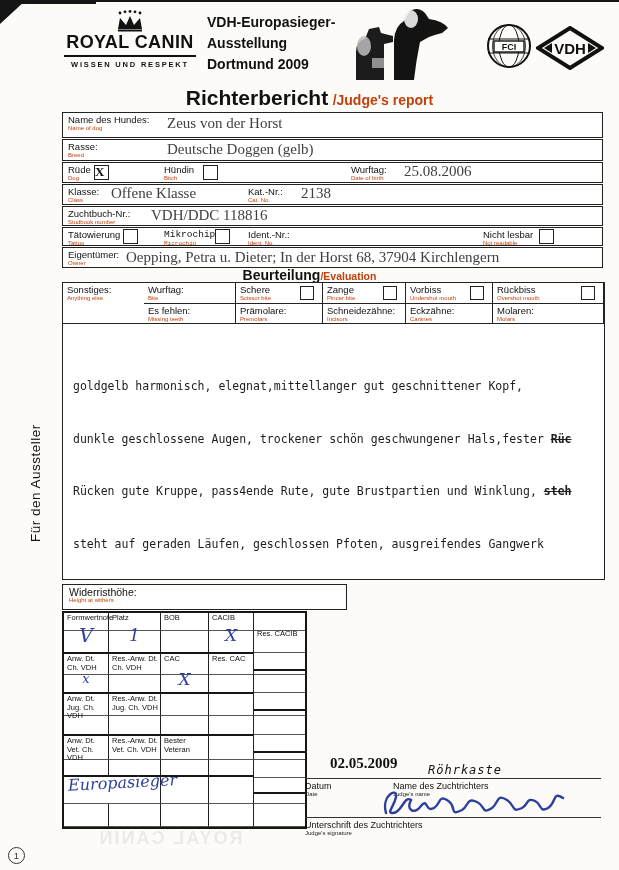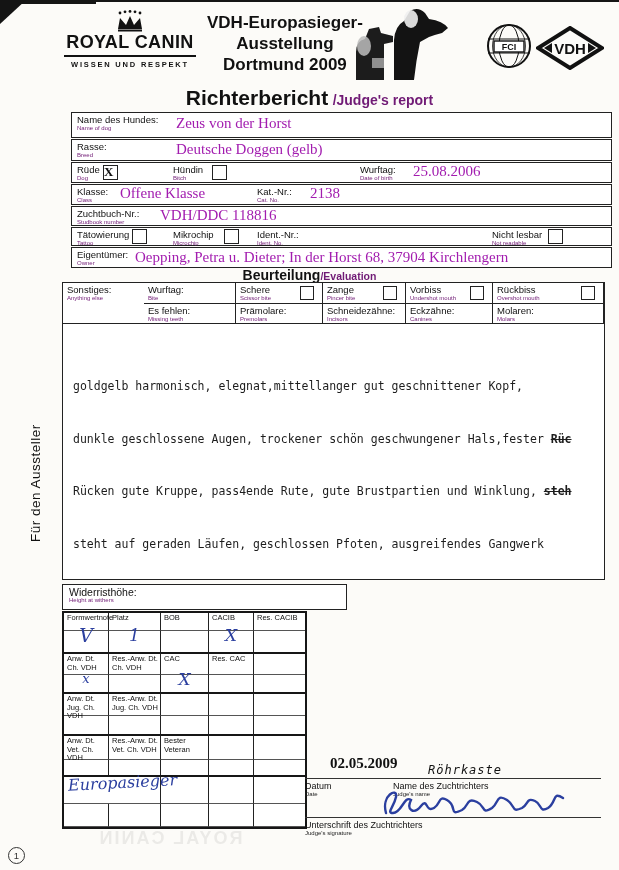--- a/index.html
+++ b/index.html
@@ -8,34 +8,34 @@
   
   .topline{position:absolute;left:0;top:0;width:619px;height:2px;background:#151515;}
   .topline2{position:absolute;left:0;top:0;width:96px;height:4px;background:#151515;}
   .corner{position:absolute;left:0;top:0;width:0;height:0;
           border-top:24px solid #141414;border-right:26px solid transparent;}
   
   .brand{position:absolute;left:64px;top:10px;width:132px;text-align:center;}
   .brandname{font-size:18px;font-weight:800;letter-spacing:.4px;white-space:nowrap;}
   .brandrule{height:2px;background:#111;margin:2px 0 3px 0;}
   .brandtag{font-size:7.5px;font-weight:700;letter-spacing:1.8px;white-space:nowrap;}
-  .event{position:absolute;left:207px;top:12px;font-size:17px;font-weight:800;line-height:21px;text-align:center;}
+  .event{position:absolute;left:207px;top:12px;font-size:14px;font-weight:800;line-height:21px;}
   .dogart{position:absolute;left:344px;top:6px;}
   .fci{position:absolute;left:484px;top:20px;}
   .vdh{position:absolute;left:536px;top:26px;}
   
   .rtitle{position:absolute;left:0;top:86px;width:619px;text-align:center;white-space:nowrap;}
   .rtitle .main{font-size:21px;font-weight:800;}
   .rtitle .sub{font-size:14px;font-weight:800;}
   
-  .frow{position:absolute;left:71px;width:539px;border:1px solid #222;background:#fff;}
+  .frow{position:absolute;left:62px;width:539px;border:1px solid #222;background:#fff;}
   .lbl{font-size:9.5px;line-height:10px;color:#111;}
-  .sub{font-size:6px;line-height:7px;color:#701a75;}
+  .sub{font-size:6px;line-height:7px;color:#c2410c;}
   .lgrp{position:absolute;top:2px;}
-  .val{position:absolute;font-family:"Liberation Serif",serif;font-size:15px;color:#a21caf;white-space:nowrap;}
+  .val{position:absolute;font-family:"Liberation Serif",serif;font-size:15px;color:#404040;white-space:nowrap;}
   .cb{position:absolute;width:13px;height:13px;border:1px solid #222;background:#fff;}
   .cbx{position:absolute;font-family:"Liberation Serif",serif;font-weight:700;font-size:13px;color:#111;}
   
   .evalhead{position:absolute;left:0;top:266px;width:619px;text-align:center;white-space:nowrap;}
   .evalhead .main{font-size:14px;font-weight:800;}
   .evalhead .sub{font-size:10.5px;font-weight:800;}
   .evalbox{position:absolute;left:62px;top:282px;width:541px;height:296px;border:1px solid #222;background:#fff;}
   .etable{position:absolute;left:0;top:0;display:grid;grid-template-columns:81px 92px 87px 83px 87px 111px;
           grid-template-rows:21px 20px;}
   .ecell{position:relative;border-right:1px solid #222;border-bottom:1px solid #222;padding:2px 0 0 4px;box-sizing:border-box;}
@@ -47,21 +47,21 @@
   .strike{font-weight:700;text-decoration:line-through;}
   .sideways{position:absolute;left:28px;top:372px;height:170px;writing-mode:vertical-rl;
             transform:rotate(180deg);font-size:13.5px;color:#111;letter-spacing:.5px;}
   
   .withers{position:absolute;left:62px;top:584px;width:283px;height:24px;border:1px solid #222;background:#fff;}
   .rtable{position:absolute;left:62px;top:611px;border:2px solid #161616;background:#fff;
           display:grid;grid-template-columns:45px 52px 48px 45px 51px;
           grid-template-rows:18px 22px 22px 18px 23px 19px 25px 16px 28px 23px;}
   .rcell{border-right:1px solid #222;border-bottom:1px solid #555;padding:1px 0 0 3px;box-sizing:border-box;
          font-size:7.5px;line-height:8.5px;position:relative;}
-  .rcell.c5{border-right:none;}
+  .rcell.c5{border-right:none;margin-top:16px;}
   .thick{border-top:2px solid #161616;margin-top:-1px;}
   .mark{font-family:"DejaVu Serif",serif;font-style:italic;color:#2b3f9f;text-align:center;padding:0;}
   .mark span{display:inline-block;}
   .note{grid-column:1/3;border-right:1px solid #222;}
   .notetext{position:absolute;left:4px;top:2px;font-family:"DejaVu Serif",serif;font-style:italic;
             font-size:16px;color:#2b3f9f;white-space:nowrap;transform:rotate(-3deg);}
   
   .fdate{position:absolute;left:330px;top:755px;font-family:"Liberation Serif",serif;font-weight:700;font-size:15px;}
   .fname{position:absolute;left:428px;top:763px;font-family:"DejaVu Sans Mono",monospace;font-size:12px;letter-spacing:1px;font-style:italic;}
   .fline{position:absolute;height:1px;background:#333;}
@@ -189,21 +189,21 @@
     </div>
     <div class="val" style="left:88px;top:0px;">VDH/DDC 118816</div>
   </div>
 
   <div class="frow" style="top:227px;height:17px;">
     <div class="lgrp" style="left:5px;">
       <div class="lbl">Tätowierung</div>
       <div class="sub">Tattoo</div>
     </div>
     <div class="cb" style="left:60px;top:1px;"></div>
-    <div class="lgrp" style="left:101px;">
+    <div class="lgrp" style="left:101px;font-family:Liberation Mono, monospace;">
       <div class="lbl">Mikrochip</div>
       <div class="sub">Microchip</div>
     </div>
     <div class="cb" style="left:152px;top:1px;"></div>
     <div class="lgrp" style="left:185px;">
       <div class="lbl">Ident.-Nr.:</div>
       <div class="sub">Ident. No.</div>
     </div>
     <div class="lgrp" style="left:420px;">
       <div class="lbl">Nicht lesbar</div>

